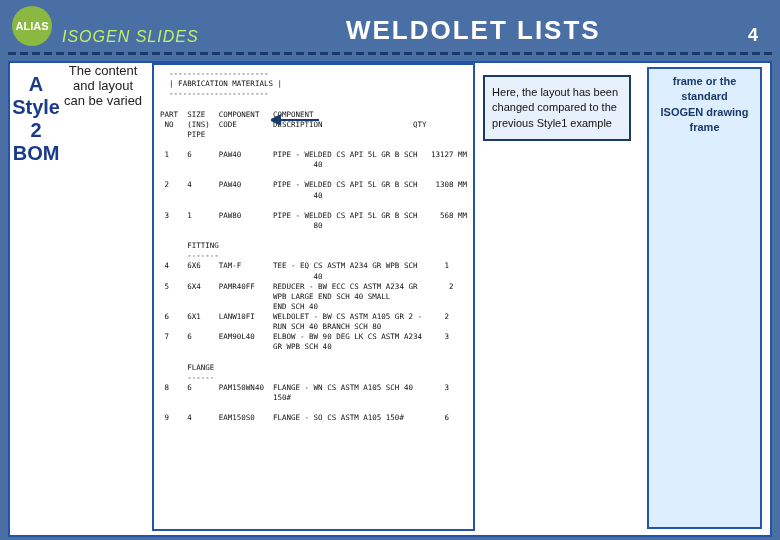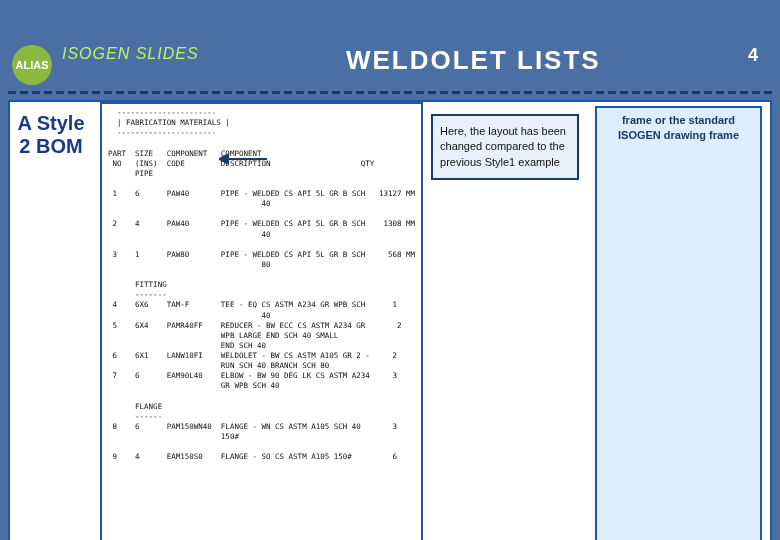--- a/index.html
+++ b/index.html
@@ -6,24 +6,23 @@
     body {
       width: 780px;
       height: 540px;
       background: #4a6fa5;
       font-family: Arial, sans-serif;
       overflow: hidden;
     }
     .header-bar {
       background: #4a6fa5;
       display: flex;
-      align-items: flex-start;
+      align-items: flex-end;
       padding: 6px 12px;
       height: 52px;
-      margin-top: 39px;
     }
     .alias-logo {
       width: 40px;
       height: 40px;
       background: #8ab840;
       border-radius: 50%;
       display: flex;
       align-items: center;
       justify-content: center;
       color: white;
@@ -150,20 +149,21 @@
   </div>
   <span class="header-app-name">ISOGEN SLIDES</span>
   <span class="header-title">WELDOLET LISTS</span>
   <span class="page-num">4</span>
 </div>
 
 <div class="divider-line"></div>
 
 <div class="main-content">
   <div class="slide-title">A Style 2 BOM</div>
+  <div class="slide-subtitle">The content and layout can be varied</div>
 
   <div class="content-area">
     <div class="bom-table-wrapper">
       <pre>  ----------------------
   | FABRICATION MATERIALS |
   ----------------------
 
 PART  SIZE   COMPONENT   COMPONENT
  NO   (INS)  CODE        DESCRIPTION                    QTY
       PIPE

